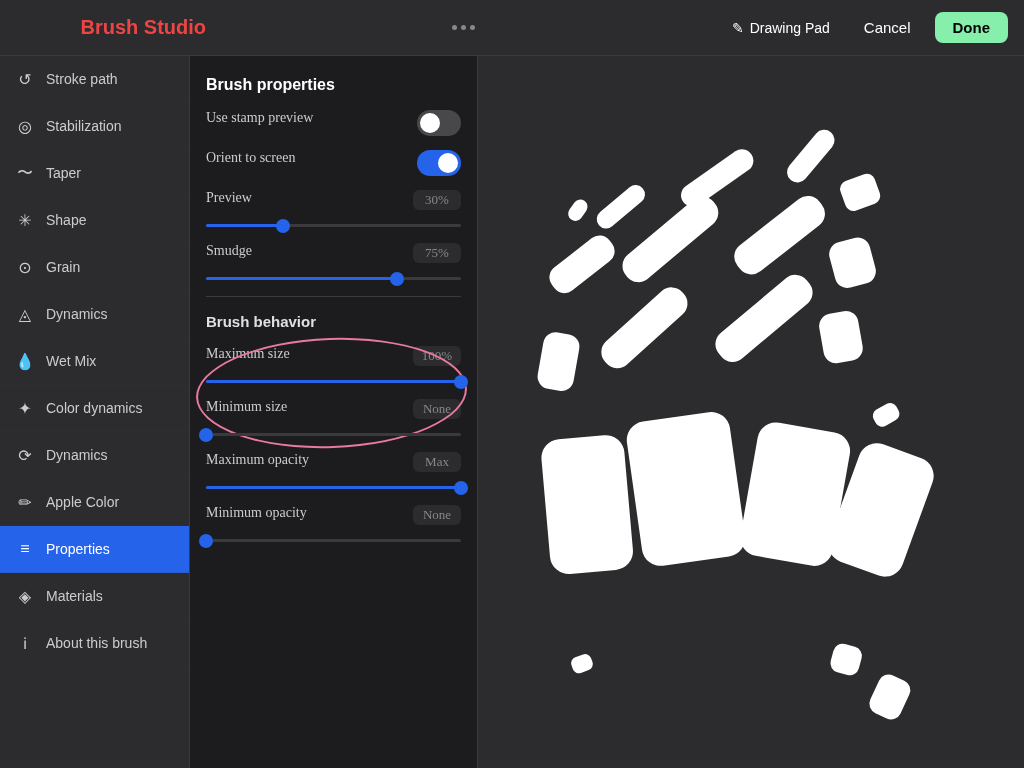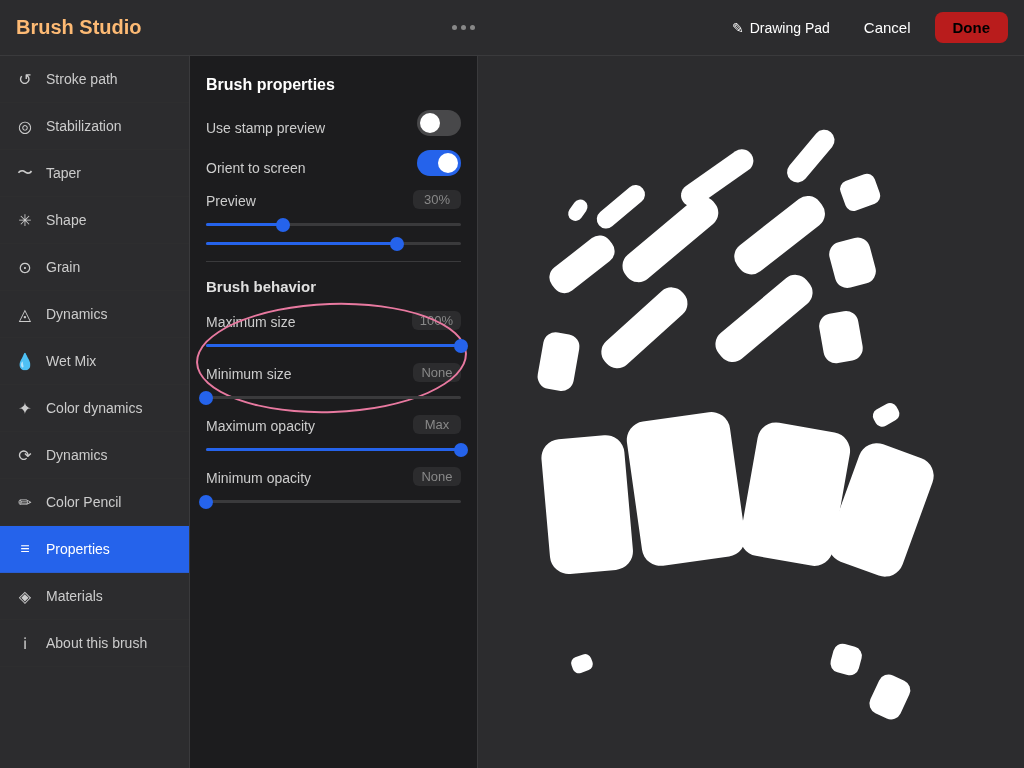--- a/index.html
+++ b/index.html
@@ -20,22 +20,23 @@
       display: flex;
       align-items: center;
       background: #2c2c2e;
       border-bottom: 1px solid #3a3a3c;
       padding: 0 16px;
       flex-shrink: 0;
     }
     .top-bar-title {
       font-size: 20px;
       font-weight: 700;
-      color: #fdba74;
+      color: #ef4444;
       flex: 0 0 190px;
+      text-align: right;
     }
     .top-bar-dots {
       flex: 1;
       display: flex;
       justify-content: center;
       align-items: center;
       gap: 4px;
     }
     .dot {
       width: 5px; height: 5px;
@@ -63,21 +64,21 @@
     }
     .cancel-btn {
       background: none;
       border: none;
       color: #fff;
       font-size: 15px;
       cursor: pointer;
       padding: 6px 12px;
     }
     .done-btn {
-      background: #b91c1c;
+      background: #86efac;
       border: none;
       color: #000;
       font-size: 15px;
       font-weight: 600;
       cursor: pointer;
       padding: 7px 18px;
       border-radius: 8px;
     }
 
     
@@ -131,23 +132,24 @@
       flex-shrink: 0;
     }
     .section-title {
       font-size: 16px;
       font-weight: 600;
       color: #fff;
       margin-bottom: 16px;
     }
     .prop-row {
       display: flex;
-      align-items: flex-end;
+      align-items: flex-start;
       justify-content: space-between;
       margin-bottom: 14px;
+      font-family: Liberation Serif, serif;
     }
     .prop-label {
       font-size: 14px;
       color: #ccc;
     }
     .prop-value {
       font-size: 13px;
       color: #888;
       background: #2c2c2e;
       padding: 2px 8px;
@@ -312,21 +314,21 @@
       <div class="sidebar-item">
       <span class="sidebar-icon">✦</span>
       <span>Color dynamics</span>
     </div>
       <div class="sidebar-item">
       <span class="sidebar-icon">⟳</span>
       <span>Dynamics</span>
     </div>
       <div class="sidebar-item">
       <span class="sidebar-icon">✏</span>
-      <span>Color Pencil</span>
+      <span>Apple Color</span>
     </div>
       <div class="sidebar-item active">
       <span class="sidebar-icon">≡</span>
       <span>Properties</span>
     </div>
       <div class="sidebar-item">
       <span class="sidebar-icon">◈</span>
       <span>Materials</span>
     </div>
       <div class="sidebar-item">
@@ -360,20 +362,24 @@
       <span class="prop-label">Preview</span>
       <span class="prop-value">30%</span>
     </div>
     <div class="slider-container">
       <div class="slider-track">
         <div class="slider-fill" style="width: 30%"></div>
         <div class="slider-thumb" style="left: 30%"></div>
       </div>
     </div>
 
+    <div class="prop-row">
+      <span class="prop-label">Smudge</span>
+      <span class="prop-value">75%</span>
+    </div>
     <div class="slider-container">
       <div class="slider-track">
         <div class="slider-fill" style="width: 75%"></div>
         <div class="slider-thumb" style="left: 75%"></div>
       </div>
     </div>
 
     <hr class="section-divider">
 
     <div class="section-subtitle">Brush behavior</div>

